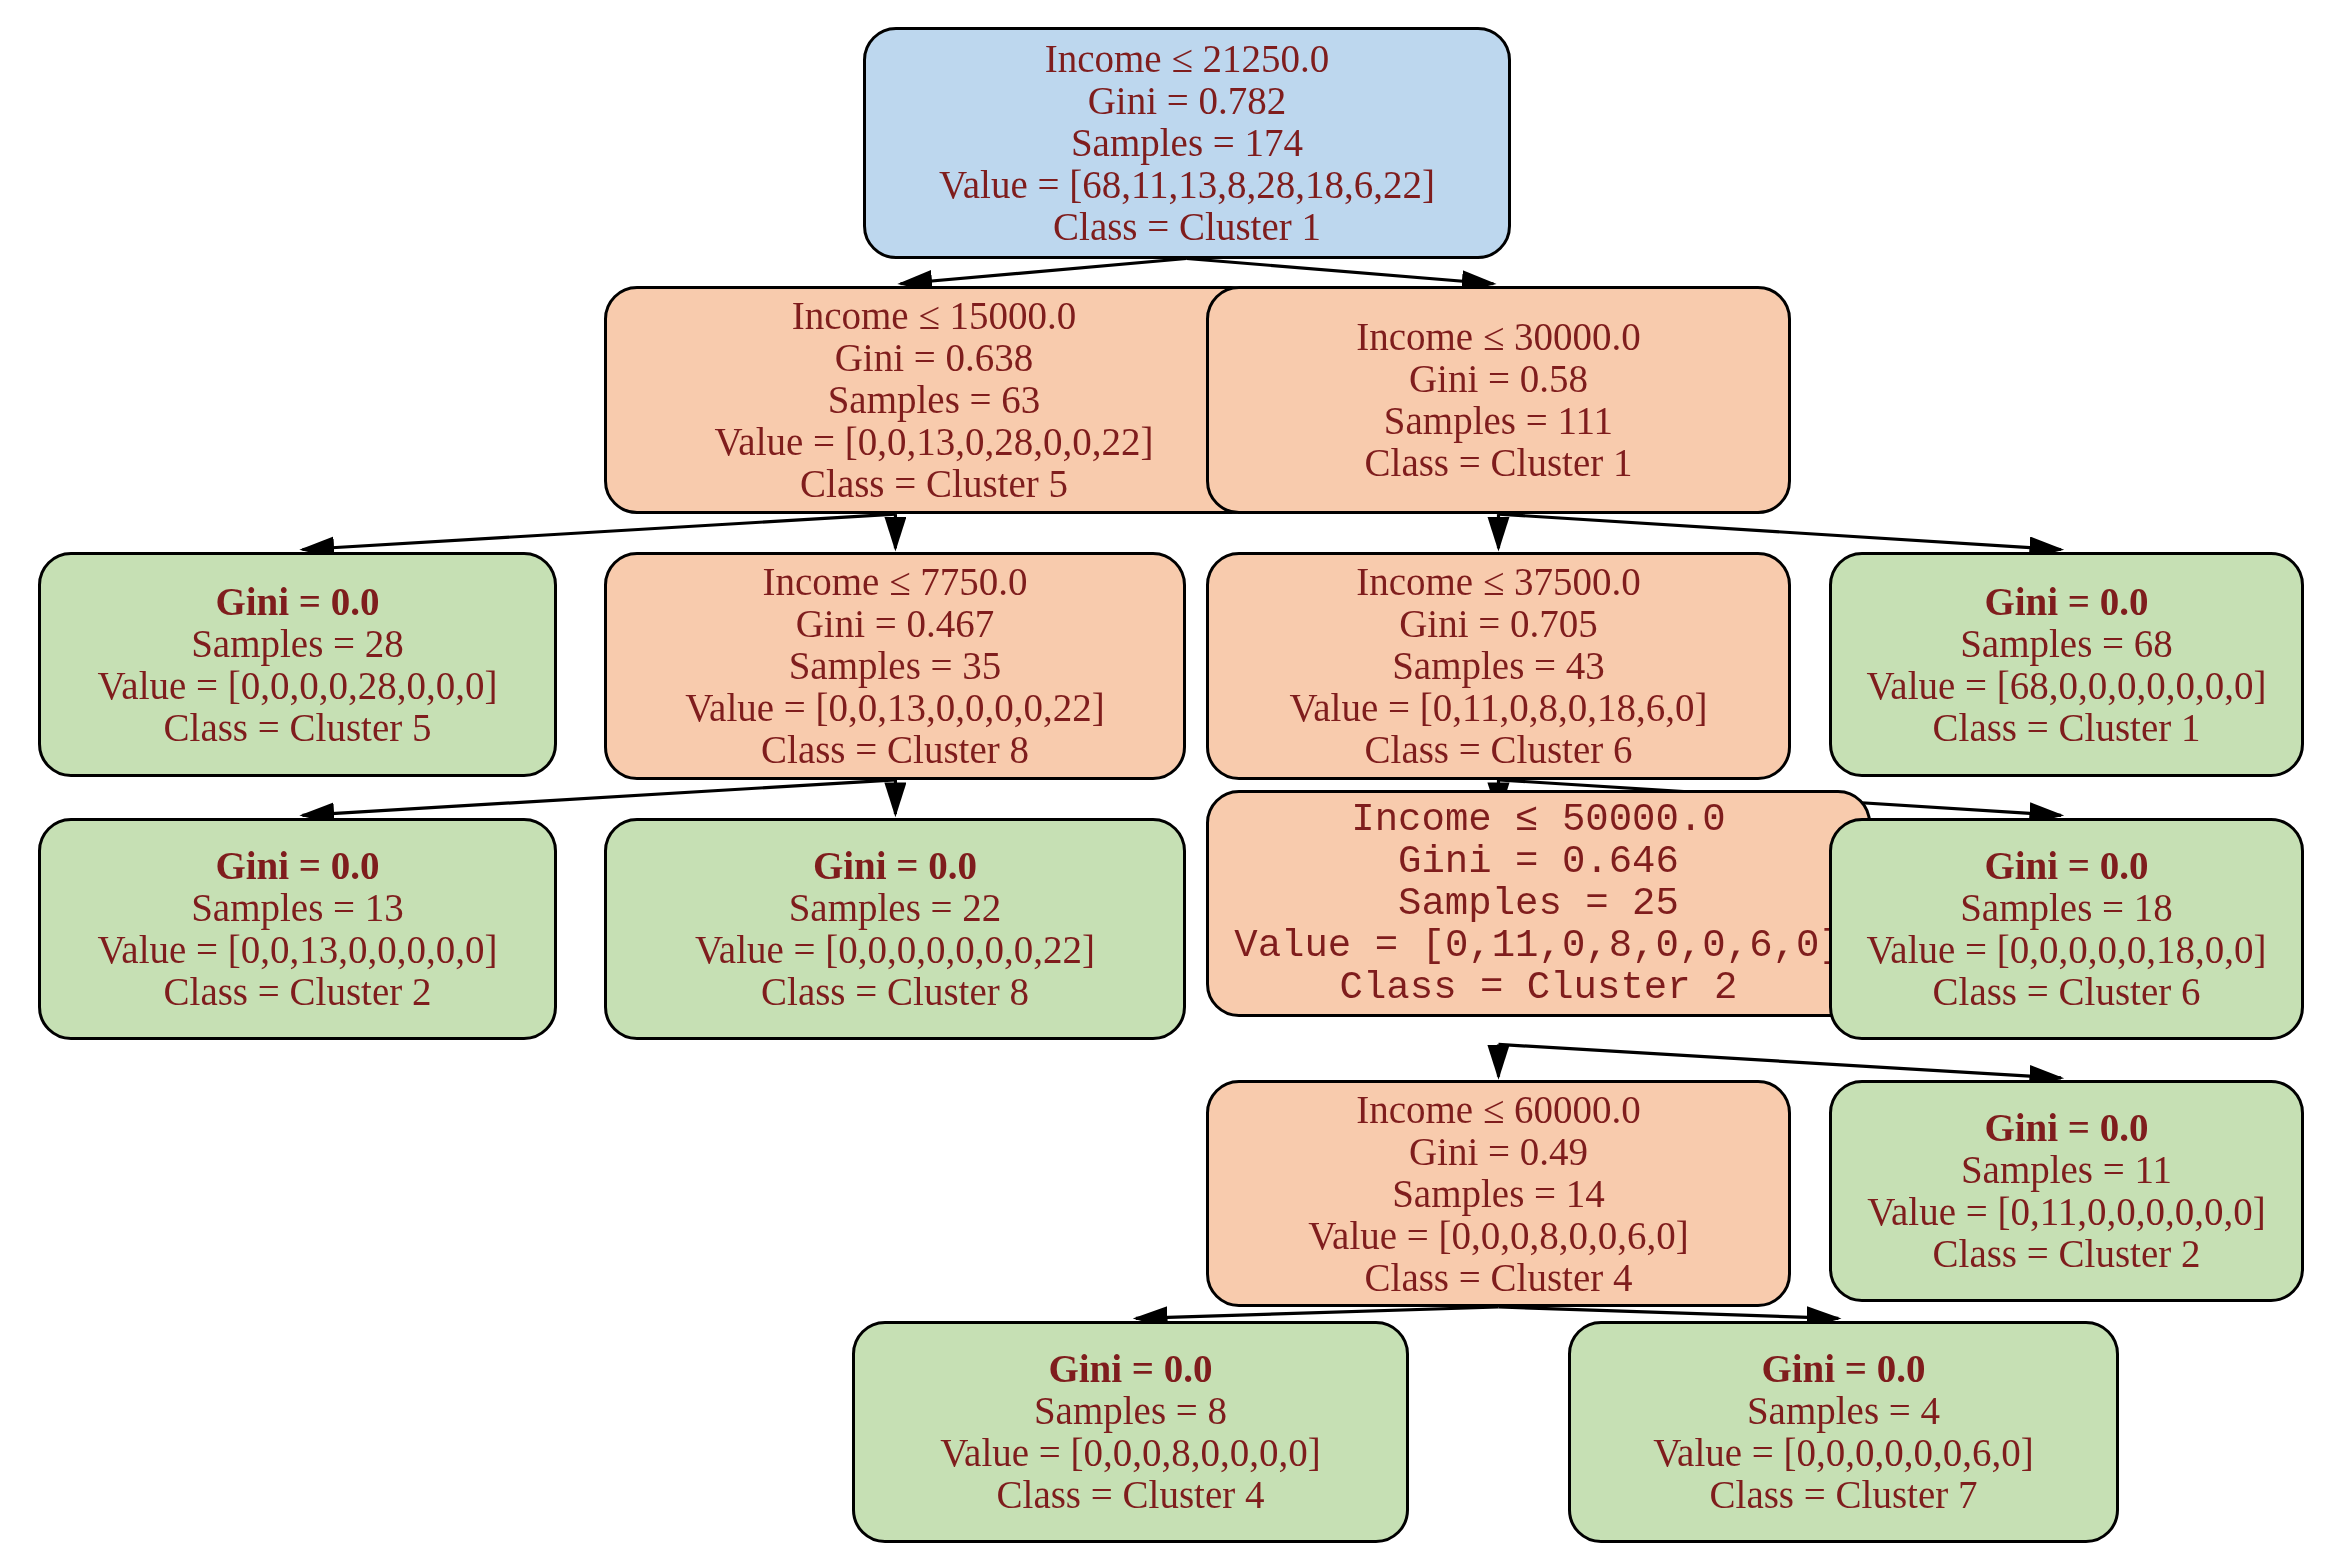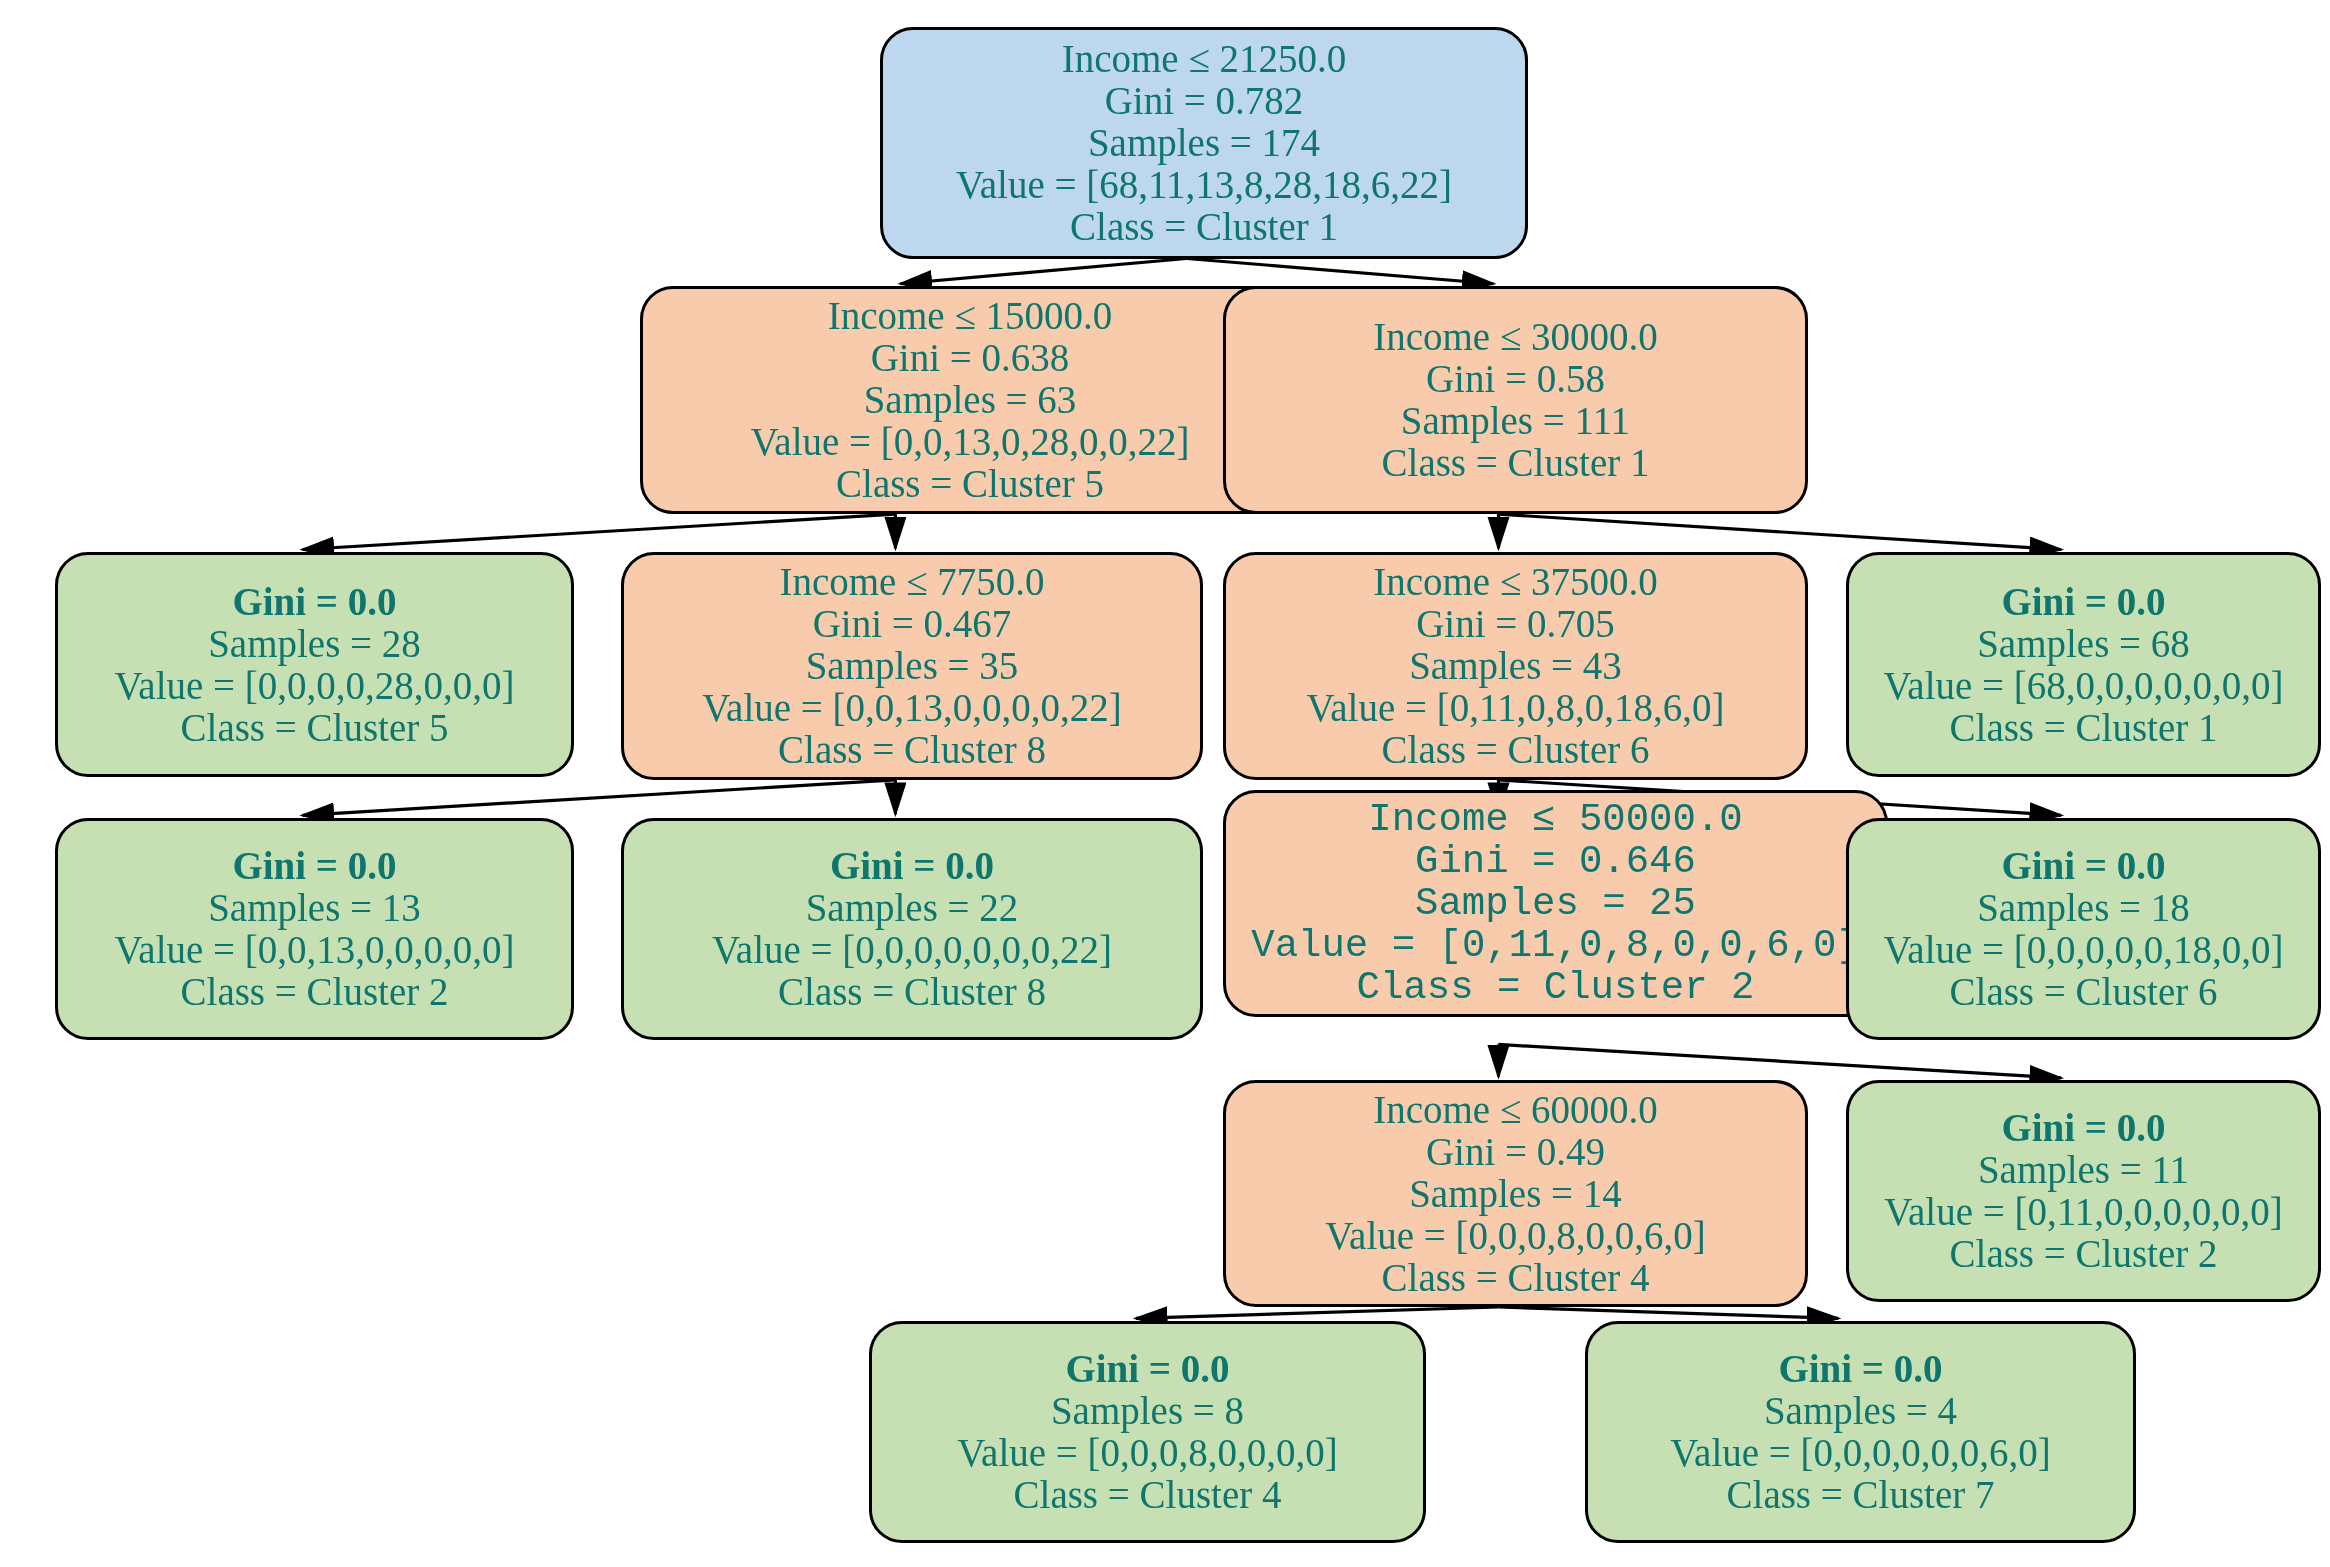--- a/index.html
+++ b/index.html
@@ -12,33 +12,32 @@
     box-sizing: border-box;
     border: 3.8px solid #000;
     border-radius: 33px;
     display: flex;
     flex-direction: column;
     align-items: center;
     justify-content: center;
     text-align: center;
     font-size: 39px;
     line-height: 42px;
-    color: #0f766e;
-    margin-left: 17px;
+    color: #7f1d1d;
   }
   .node .line { display: block; white-space: nowrap; }
   .leaf .line:first-child { font-weight: bold; }
 
   .fill-blue   { background: #bdd7ee; }
   .fill-orange { background: #f8cbad; }
   .fill-green  { background: #c6e0b4; }
 
   
   .n1  { left: 863px; top: 26.6px;   width: 648px; height: 232px; }
-  .n2  { left: 623px;  top: 286px;  width: 660px;  height: 228px; }
+  .n2  { left: 604px;  top: 286px;  width: 660px;  height: 228px; }
   .n3  { left: 1206px; top: 286px;  width: 585px;  height: 228px; }
   .n4  { left: 38px;   top: 552px;  width: 519px;  height: 225px; }
   .n5  { left: 604px;  top: 552px;  width: 582px;  height: 228px; }
   .n6  { left: 1206px; top: 552px;  width: 585px;  height: 228px; }
   .n7  { left: 1829px; top: 552px;  width: 475px;  height: 225px; }
   .n8  { left: 38px;   top: 818px; width: 519px;  height: 222px; }
   .n9  { left: 604px;  top: 818px; width: 582px;  height: 222px; }
   .n10 { left: 1206px; top: 790px; width: 665px;  height: 227px; font-family: Liberation Mono, monospace; }
   .n11 { left: 1829px; top: 818px; width: 475px;  height: 222px; }
   .n12 { left: 1206px; top: 1080px; width: 585px;  height: 227px; }

